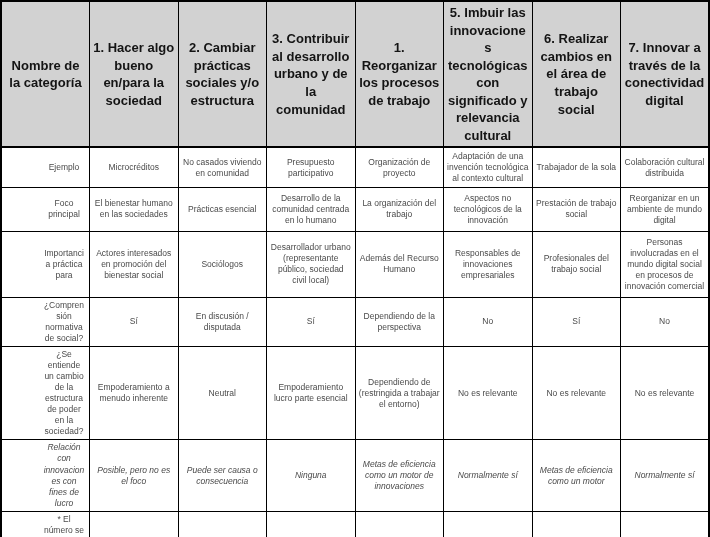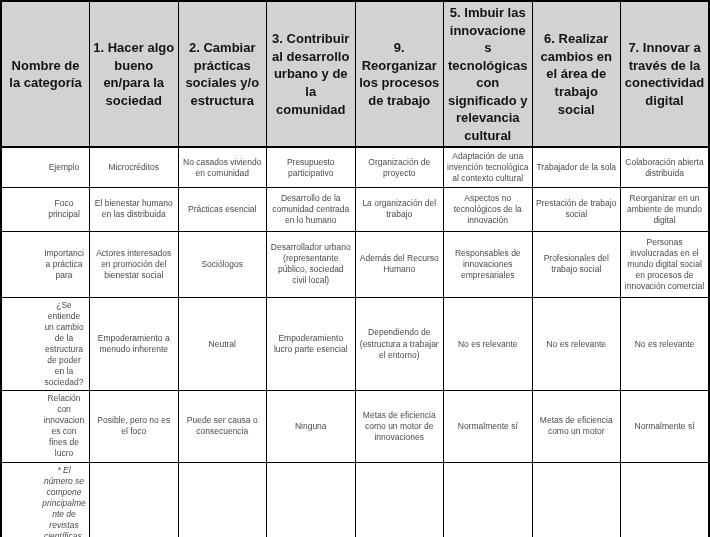--- a/index.html
+++ b/index.html
@@ -79,63 +79,73 @@
         <col>
         <col>
         <col>
     </colgroup>
     <thead>
         <tr>
           <th scope="col">Nombre de la categoría</th>
           <th scope="col">1. Hacer algo bueno en/para la sociedad</th>
           <th scope="col">2. Cambiar prácticas sociales y/o estructura</th>
           <th scope="col">3. Contribuir al desarrollo urbano y de la comunidad</th>
-          <th scope="col">9. Reorganizar los procesos de trabajo</th>
+          <th scope="col">1. Reorganizar los procesos de trabajo</th>
           <th scope="col">5. Imbuir las innovaciones tecnológicas con significado y relevancia cultural</th>
           <th scope="col">6. Realizar cambios en el área de trabajo social</th>
           <th scope="col">7. Innovar a través de la conectividad digital</th>
         </tr>
       </thead>
     <tbody>
         <tr>
           <th scope="row">Ejemplo</th>
           <td>Microcréditos</td>
           <td>No casados viviendo en comunidad</td>
           <td>Presupuesto participativo</td>
           <td>Organización de proyecto</td>
           <td>Adaptación de una invención tecnológica al contexto cultural</td>
           <td>Trabajador de la sola</td>
-          <td>Colaboración abierta distribuida</td>
+          <td>Colaboración cultural distribuida</td>
         </tr>
         <tr>
           <th scope="row">Foco principal</th>
-          <td>El bienestar humano en las distribuida</td>
+          <td>El bienestar humano en las sociedades</td>
           <td>Prácticas esencial</td>
           <td>Desarrollo de la comunidad centrada en lo humano</td>
           <td>La organización del trabajo</td>
           <td>Aspectos no tecnológicos de la innovación</td>
           <td>Prestación de trabajo social</td>
           <td>Reorganizar en un ambiente de mundo digital</td>
         </tr>
         <tr>
           <th scope="row">Importancia práctica para</th>
           <td>Actores interesados en promoción del bienestar social</td>
           <td>Sociólogos</td>
           <td>Desarrollador urbano (representante público, sociedad civil local)</td>
           <td>Además del Recurso Humano</td>
           <td>Responsables de innovaciones empresariales</td>
           <td>Profesionales del trabajo social</td>
           <td>Personas involucradas en el mundo digital social en procesos de innovación comercial</td>
         </tr>
         <tr>
+          <th scope="row">¿Comprensión normativa de social?</th>
+          <td>Sí</td>
+          <td>En discusión / disputada</td>
+          <td>Sí</td>
+          <td>Dependiendo de la perspectiva</td>
+          <td>No</td>
+          <td>Sí</td>
+          <td>No</td>
+        </tr>
+        <tr>
           <th scope="row">¿Se entiende un cambio de la estructura de poder en la sociedad?</th>
           <td>Empoderamiento a menudo inherente</td>
           <td>Neutral</td>
           <td>Empoderamiento lucro parte esencial</td>
-          <td>Dependiendo de (estructura a trabajar el entorno)</td>
+          <td>Dependiendo de (restringida a trabajar el entorno)</td>
           <td>No es relevante</td>
           <td>No es relevante</td>
           <td>No es relevante</td>
         </tr>
         <tr>
           <th scope="row">Relación con innovaciones con fines de lucro</th>
           <td>Posible, pero no es el foco</td>
           <td>Puede ser causa o consecuencia</td>
           <td>Ninguna</td>
           <td>Metas de eficiencia como un motor de innovaciones</td>

